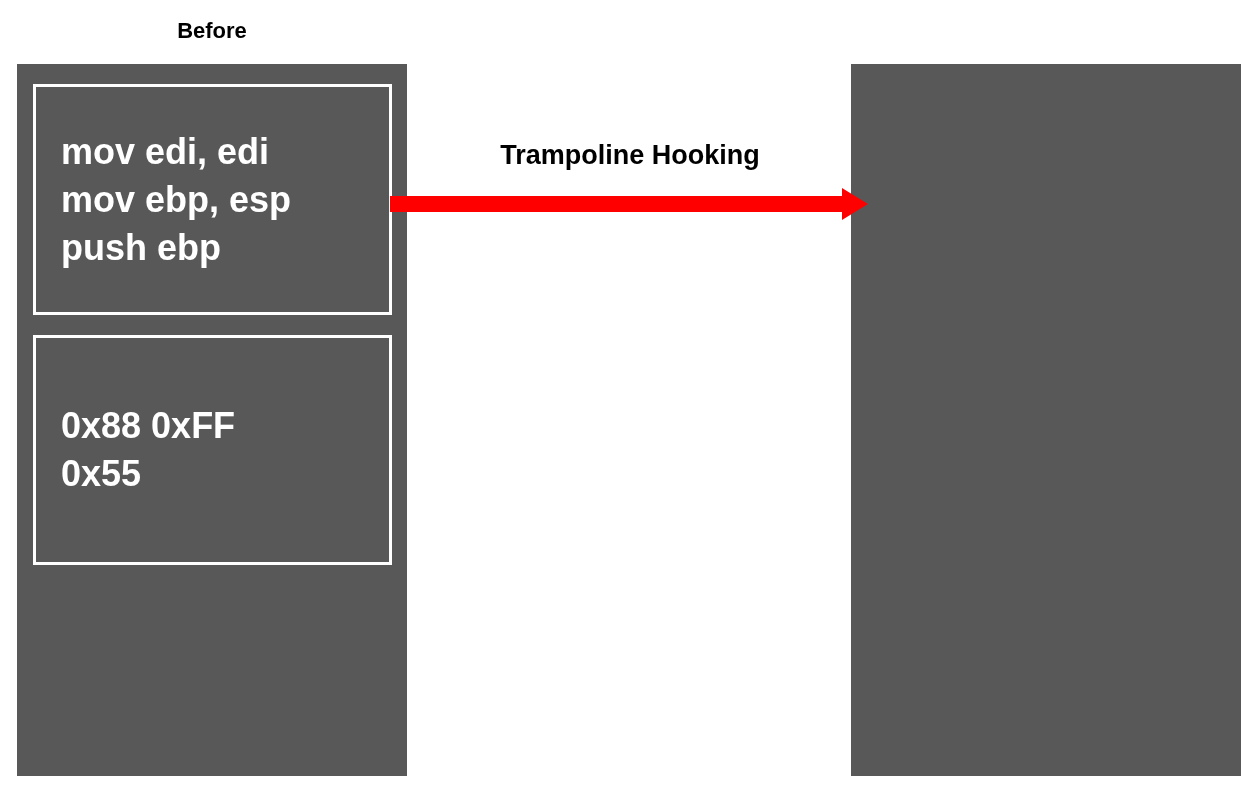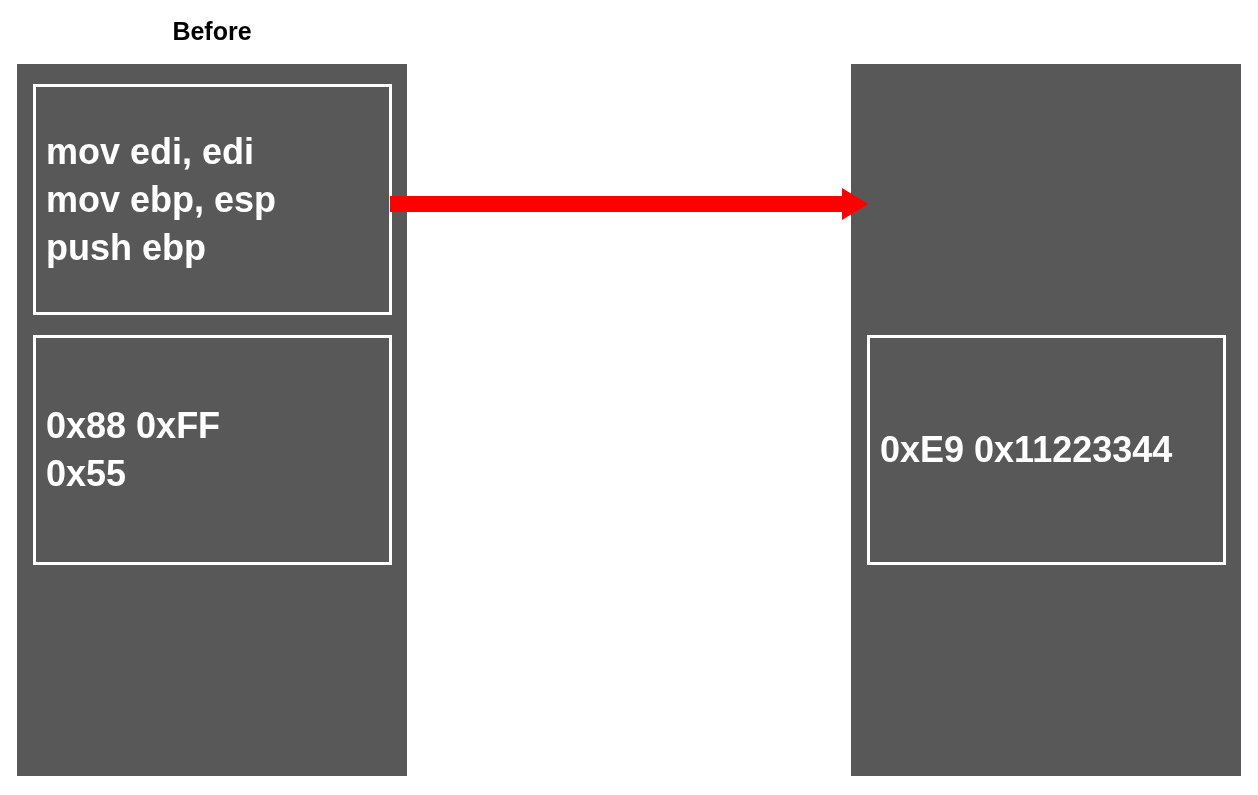--- a/index.html
+++ b/index.html
@@ -17,21 +17,21 @@
   #canvas {
     position: relative;
     width: 1258px;
     height: 795px;
     background: #ffffff;
   }
 
   
   .col-title {
     position: absolute;
-    font-size: 25px;
+    font-size: 22px;
     font-weight: bold;
     color: #000000;
     text-align: center;
     white-space: nowrap;
     line-height: 34px;
   }
   #title-before { left: 17px;  top: 14px; width: 390px; }
   #title-after  { left: 851px; top: 14px; width: 390px; }
 
   
@@ -68,21 +68,21 @@
   }
   #box-after-bytes {
     left: 16px;  top: 271px; width: 359px; height: 230px;
   }
 
   .code-line {
     color: #ffffff;
     font-size: 36px;
     font-weight: bold;
     line-height: 48px;
-    padding-left: 10px;
+    padding-left: 25px;
     white-space: pre;
     letter-spacing: 0px;
   }
 
   
   #arrow-group {
     position: absolute;
     left: 388px;
     top: 150px;
     width: 484px;
@@ -125,27 +125,25 @@
     <div class="code-box" id="box-before-bytes">
       <div class="code-line">0x88 0xFF</div>
       <div class="code-line">0x55</div>
     </div>
 
   </div>
 
   <div class="panel" id="panel-after">
 
 
-    <div class="code-box" id="box-after-bytes">
-      <div class="code-line">0xE9 0x11223344</div>
-    </div>
 
   </div>
 
   <div id="arrow-group">
+    <div id="arrow-label">Trampoline Hooking</div>
     <svg id="arrow-svg" width="484" height="70" viewBox="0 0 484 70">
 
       <rect x="2" y="46" width="456" height="16" fill="#FF0000"></rect>
 
       <polygon points="454,38 454,70 480,54" fill="#FF0000"></polygon>
     </svg>
   </div>
 
 </div>
 

